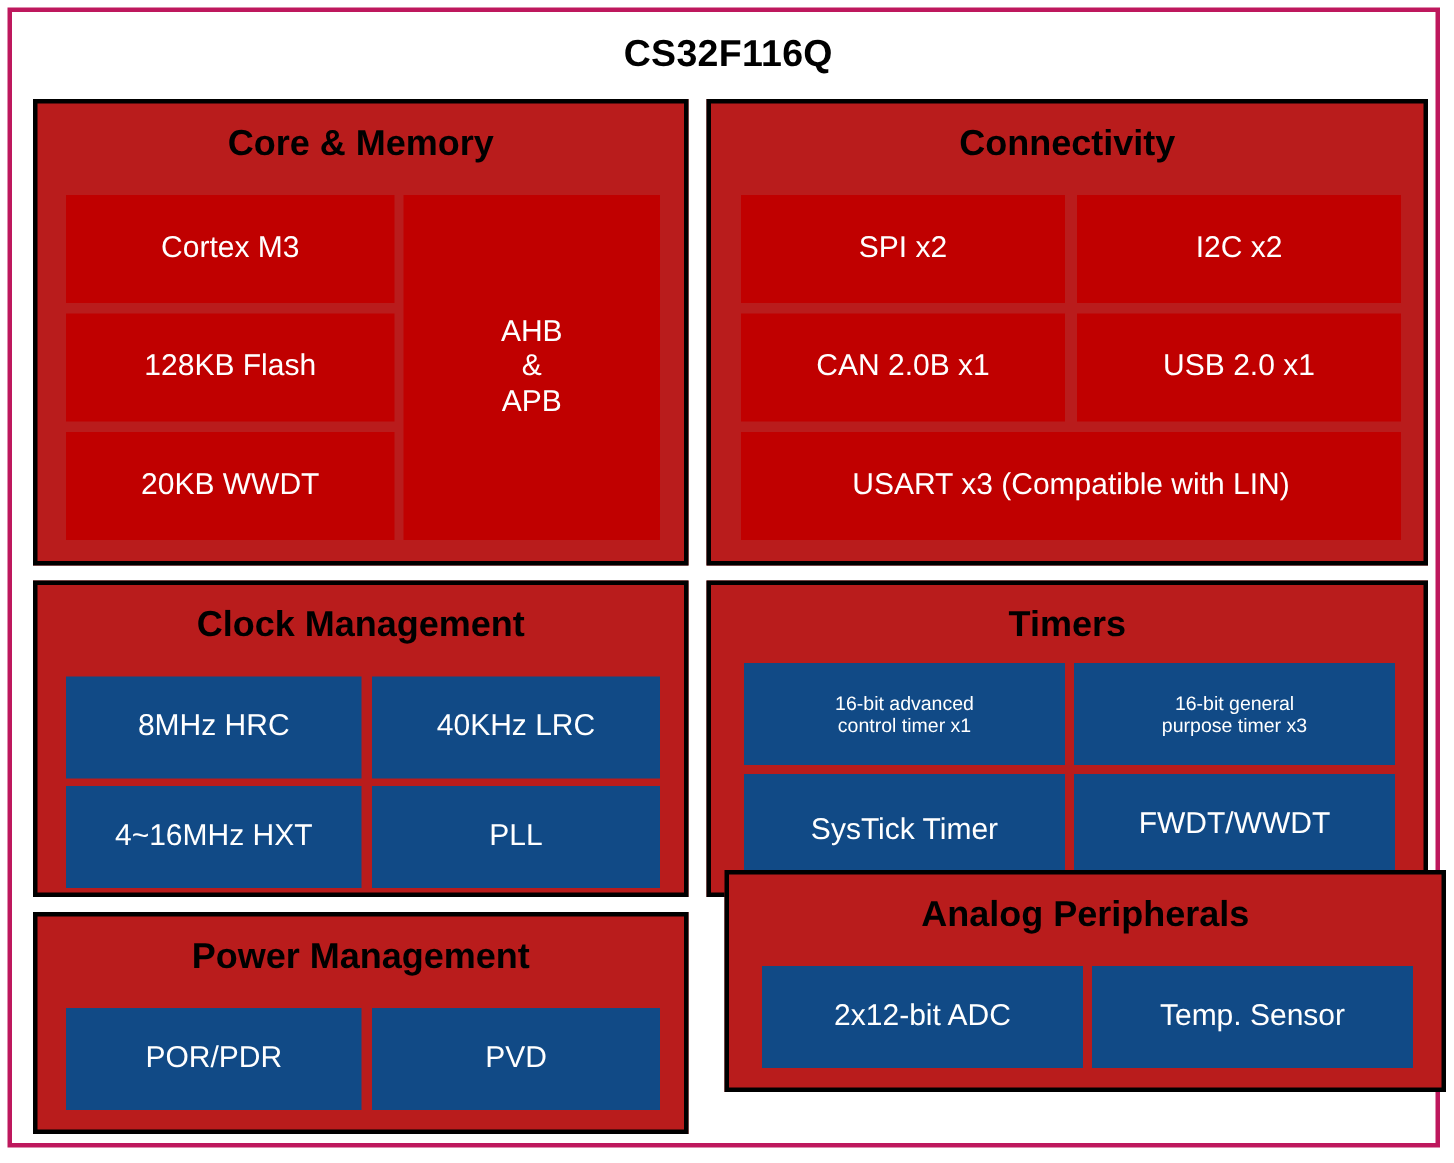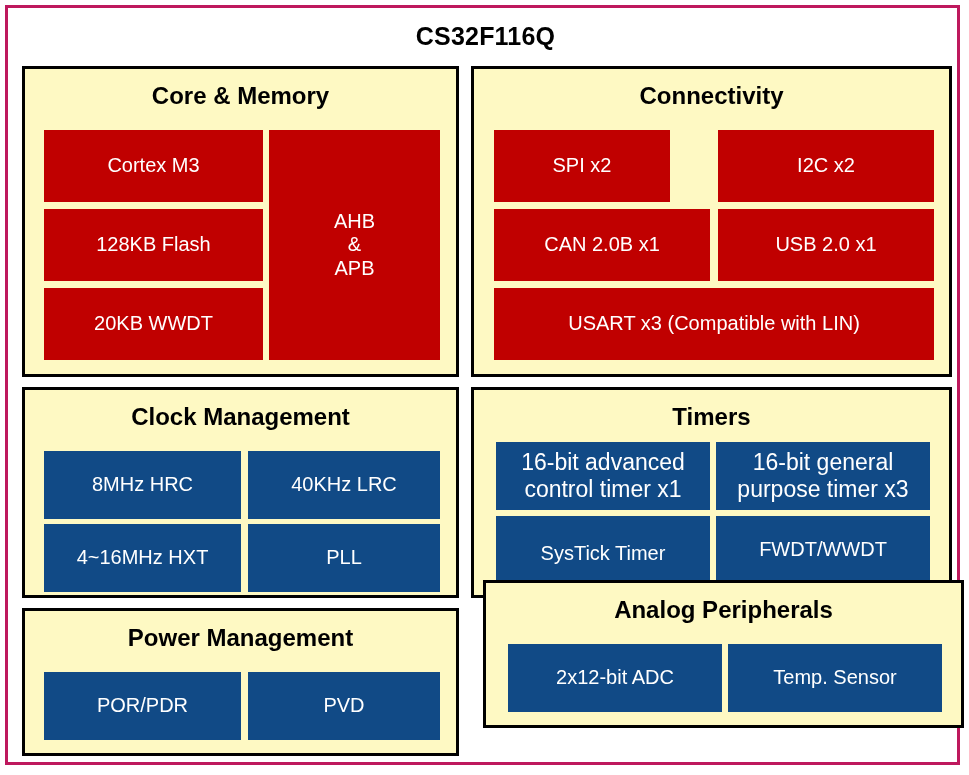--- a/index.html
+++ b/index.html
@@ -37,21 +37,21 @@
     font-weight: bold;
     color: #000000;
     letter-spacing: 0.2px;
   }
 
   
   .panel {
     position: absolute;
     box-sizing: border-box;
     border: 3px solid #000000;
-    background: #fef9c3;
+    background: #b91c1c;
   }
   .panel-title {
     position: absolute;
     left: 0;
     top: 13px;
     width: 100%;
     text-align: center;
     font-size: 24px;
     font-weight: bold;
     color: #000000;
@@ -73,21 +73,21 @@
     justify-content: center;
     text-align: center;
     color: #ffffff;
     line-height: 1.18;
     padding: 0 4px;
   }
   .block.red  { background: #C00000; }
   .block.blue { background: #114A86; }
 
   .fs20 { font-size: 20px; }
-  .fs19 { font-size: 23px; }
+  .fs19 { font-size: 13px; }
 
   
   #panel-core        { left: 14px;  top: 58px;  width: 437px; height: 311px; }
   #panel-conn        { left: 463px; top: 58px;  width: 481px; height: 311px; }
   #panel-clock       { left: 14px;  top: 379px; width: 437px; height: 211px; }
   #panel-timers      { left: 463px; top: 379px; width: 481px; height: 211px; }
   #panel-power       { left: 14px;  top: 600px; width: 437px; height: 148px; }
   #panel-analog      { left: 463px; top: 572px; width: 481px; height: 148px; margin-left: 12px; }
 </style>
 </head>
@@ -107,21 +107,21 @@
         <span>AHB</span>
         <span>&amp;</span>
         <span>APB</span>
       </div>
     </div>
   </div>
 
   <div class="panel" id="panel-conn">
     <div class="panel-title">Connectivity</div>
     <div class="panel-body">
-      <div class="block red fs20" style="left:20px; top:61px; width:176px; height:72px;">SPI x2</div>
+      <div class="block red fs20" style="left:20px; top:61px; width:216px; height:72px;">SPI x2</div>
       <div class="block red fs20" style="left:244px; top:61px; width:216px; height:72px;">I2C x2</div>
       <div class="block red fs20" style="left:20px; top:140px; width:216px; height:72px;">CAN 2.0B x1</div>
       <div class="block red fs20" style="left:244px; top:140px; width:216px; height:72px;">USB 2.0 x1</div>
       <div class="block red fs20" style="left:20px; top:219px; width:440px; height:72px;">USART x3 (Compatible with LIN)</div>
     </div>
   </div>
 
   <div class="panel" id="panel-clock">
     <div class="panel-title">Clock Management</div>
     <div class="panel-body">

